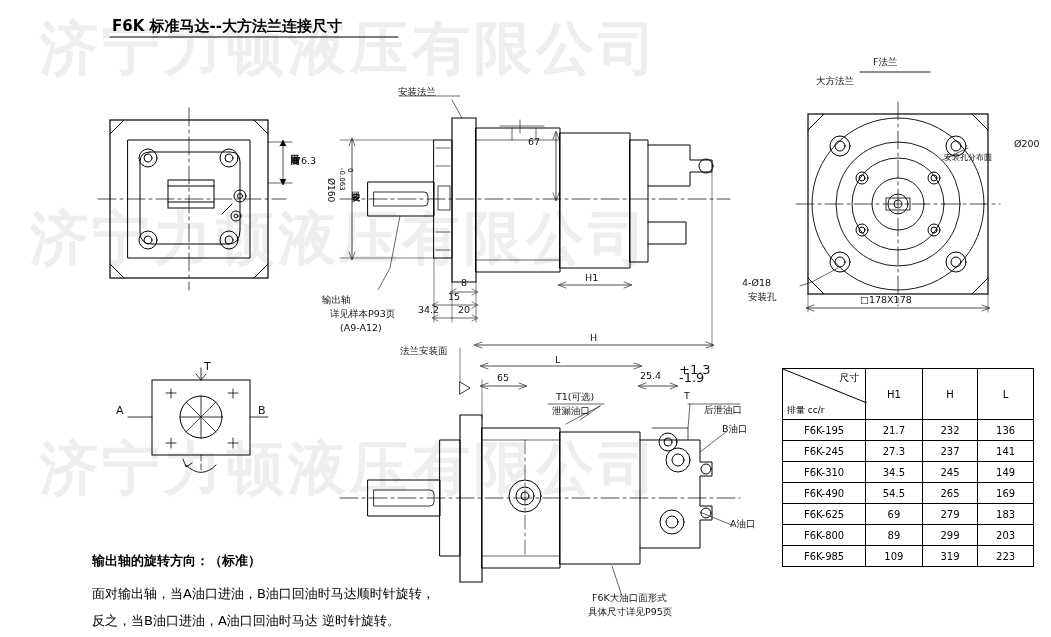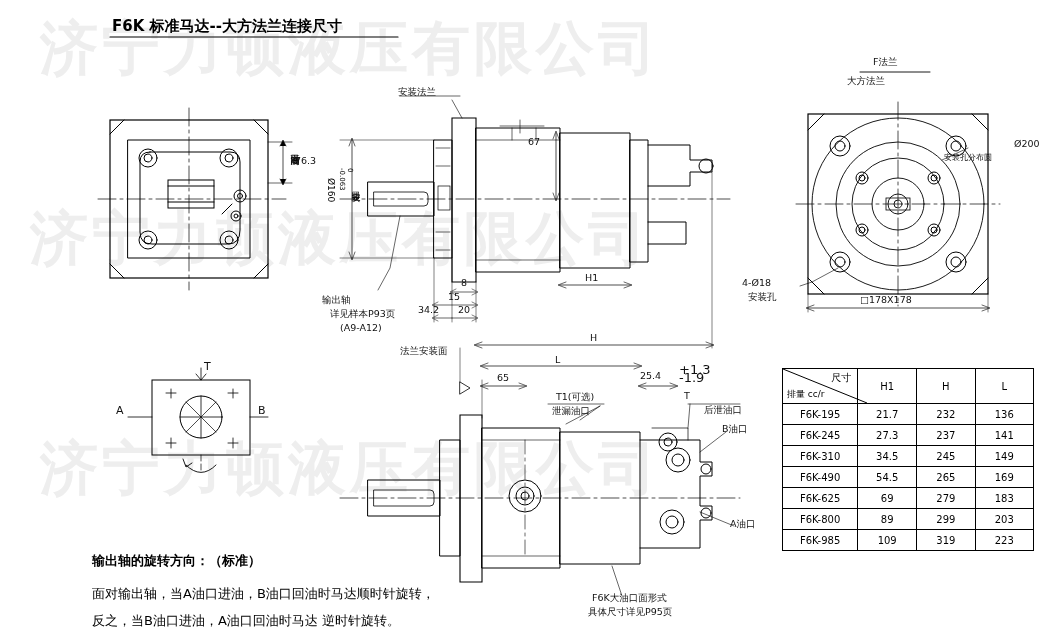--- a/index.html
+++ b/index.html
@@ -268,39 +268,39 @@
   <div class="lbl" style="left:556px;top:391px;">T1(可选)</div>
   <div class="lbl" style="left:552px;top:405px;">泄漏油口</div>
   <div class="lbl" style="left:684px;top:390px;">T</div>
   <div class="lbl" style="left:704px;top:404px;">后泄油口</div>
   <div class="lbl" style="left:722px;top:423px;">B油口</div>
   <div class="lbl" style="left:730px;top:518px;">A油口</div>
   <div class="lbl" style="left:592px;top:592px;">F6K大油口面形式</div>
   <div class="lbl" style="left:588px;top:606px;">具体尺寸详见P95页</div>
 
   <div class="lbl" style="left:873px;top:56px;">F法兰</div>
-  <div class="lbl" style="left:847px;top:75px;">大方法兰</div>
+  <div class="lbl" style="left:816px;top:75px;">大方法兰</div>
   <div class="lbl" style="left:966px;top:138px;padding-left:48px;">Ø200</div>
   <div class="lbl" style="left:944px;top:152px;font-size:8px;">安装孔分布圆</div>
   <div class="lbl" style="left:742px;top:277px;">4-Ø18</div>
   <div class="lbl" style="left:748px;top:291px;">安装孔</div>
   <div class="lbl" style="left:860px;top:294px;">□178X178</div>
 
   <div class="lbl" style="left:116px;top:404px;font-size:11px;">A</div>
   <div class="lbl" style="left:258px;top:404px;font-size:11px;">B</div>
   <div class="lbl" style="left:204px;top:360px;font-size:11px;">T</div>
 
   <div class="note" style="left:92px;top:552px;font-weight:bold;">输出轴的旋转方向：（标准）</div>
   <div class="note" style="left:92px;top:585px;">面对输出轴，当A油口进油，B油口回油时马达顺时针旋转，</div>
   <div class="note" style="left:92px;top:612px;">反之，当B油口进油，A油口回油时马达 逆时针旋转。</div>
 
   <table class="spec" style="left:782px;top:368px;width:252px;">
     <tbody>
         <tr>
-      <td style="padding:0;position:relative;height:34px;width:84px;">
+      <td style="padding:8px;position:relative;height:34px;width:84px;">
         <div style="position:absolute;right:6px;top:2px;">尺寸</div>
         <div style="position:absolute;left:4px;bottom:2px;font-size:9px;">排量 cc/r</div>
         <svg width="84" height="34" style="position:absolute;left:0;top:0;">
               <line x1="0" y1="0" x2="84" y2="34" stroke="#000" stroke-width="1"></line>
             </svg>
       </td>
       <td style="width:56px;">H1</td>
       <td style="width:56px;">H</td>
       <td style="width:56px;">L</td>
     </tr>

